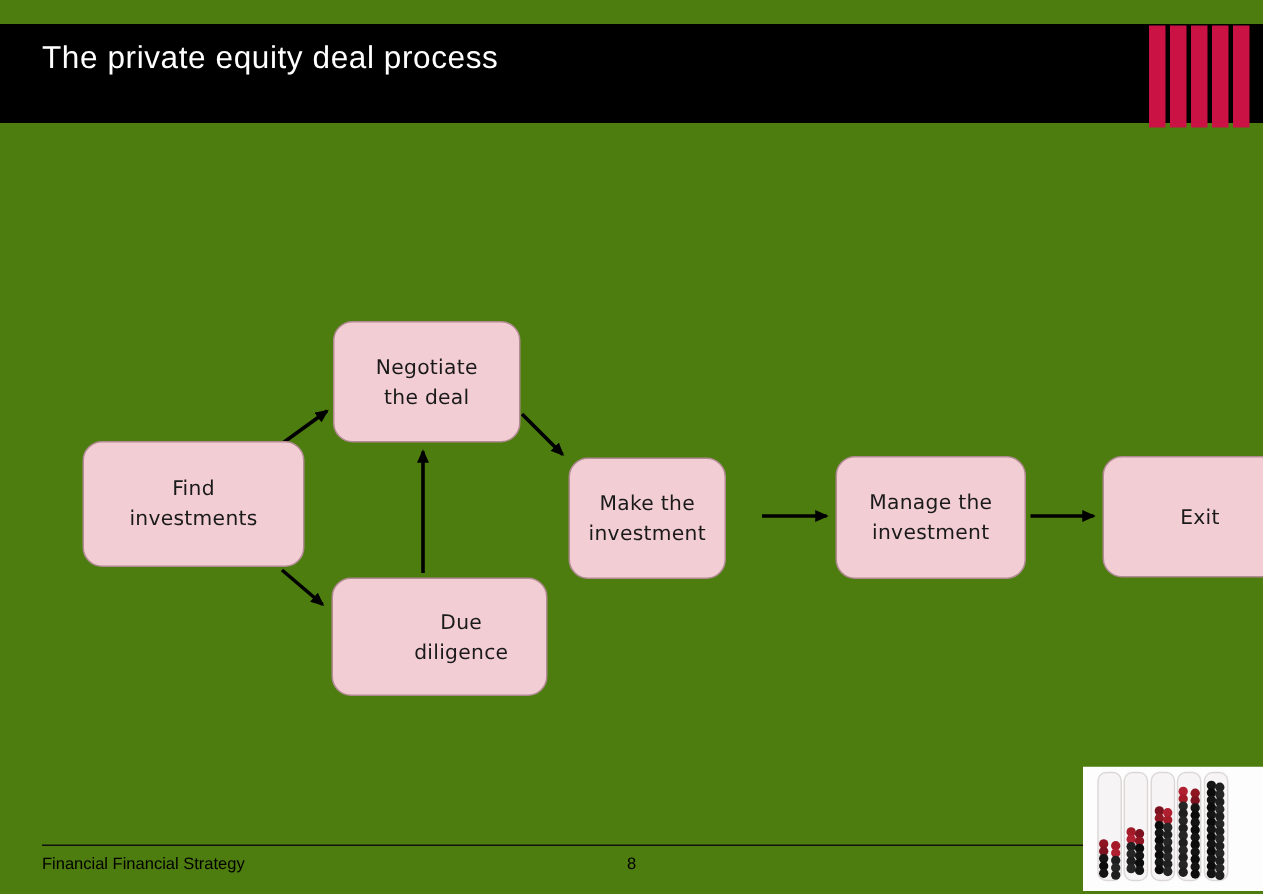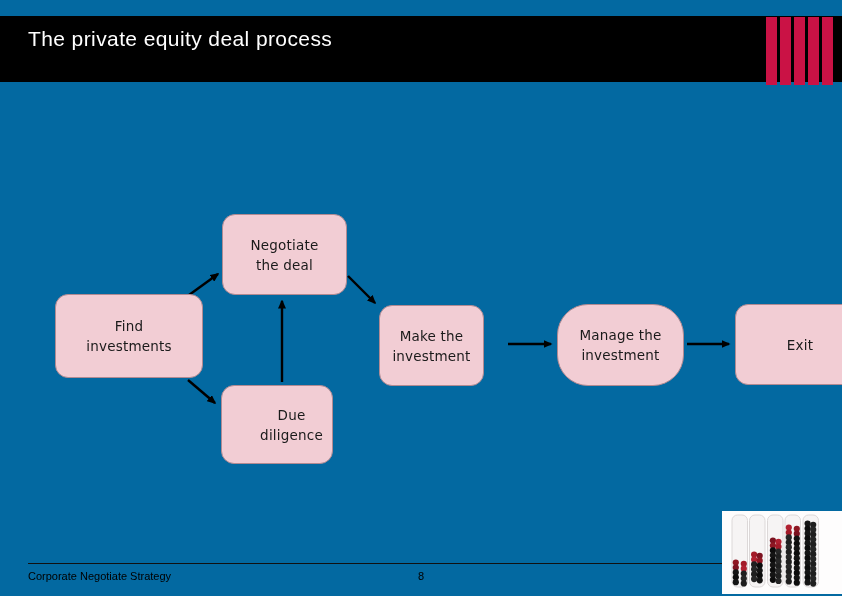--- a/index.html
+++ b/index.html
@@ -1,19 +1,19 @@
 <!DOCTYPE html>
 <html style="--header-bg: #000000; --title-color: #FFFFFF; --logo-bar-color: #CA1245; --box-fill: #F2CDD4; --box-border: #B18A92; --box-text: #1A1A1A; --arrow-color: #000000;"><head>
 <meta charset="utf-8">
 <style>
   html,body{margin:0;padding:0;background:#fff;}
   .slide{
     position:relative;
     width:842px;height:596px;
-    background:#0369a1;
+    background:#4d7c0f;
     overflow:hidden;
     font-family:"Liberation Sans", sans-serif;
   }
   
   .header-bar{
     position:absolute;left:0;top:16px;width:842px;height:66px;
     background:var(--header-bg,#000);
     box-sizing:border-box;
   }
   .slide-title{
@@ -40,23 +40,23 @@
     border-radius:13px;
     display:flex;align-items:center;justify-content:center;
     text-align:center;
     color:var(--box-text,#1A1A1A);
     font-family:"DejaVu Sans", sans-serif;
     font-size:13.5px;line-height:20px;letter-spacing:.2px;
     white-space:pre-line;
   }
   .node-negotiate{left:183px;top:214px;width:125px;height:81px;}
   .node-find{left:16px;top:294px;width:148px;height:84px;}
-  .node-due{left:182px;top:385px;width:112px;height:79px;padding-left:29px;}
+  .node-due{left:182px;top:385px;width:144px;height:79px;padding-left:29px;}
   .node-make{left:340px;top:305px;width:105px;height:81px;}
-  .node-manage{left:518px;top:304px;width:127px;height:82px;border-radius:31px;}
+  .node-manage{left:518px;top:304px;width:127px;height:82px;}
   .node-exit{left:696px;top:304px;width:130px;height:81px;}
   
   .footer-divider{
     position:absolute;left:28px;top:563px;width:705px;height:0;
     border-top:1.5px solid #111;
   }
   .footer-text{
     position:absolute;left:28px;top:570px;
     font-size:11px;color:#000;
   }
@@ -104,21 +104,21 @@
     <div class="node node-due">Due
 diligence</div>
     <div class="node node-make">Make the
 investment</div>
     <div class="node node-manage">Manage the
 investment</div>
     <div class="node node-exit">Exit</div>
   </div>
 
   <div class="footer-divider"></div>
-  <div class="footer-text">Corporate Negotiate Strategy</div>
+  <div class="footer-text">Financial Financial Strategy</div>
   <div class="page-number">8</div>
 
   <svg class="berry-image" width="120" height="83" viewBox="0 0 120 83">
     <rect x="0" y="0" width="120" height="83" fill="#fefdfd"></rect>
     <g id="tubes">
         <rect x="10" y="4" width="15.5" height="72" rx="5.5" fill="#f6f4f4" stroke="#dcd8d8"></rect>
         <rect x="27.5" y="4" width="15.5" height="72" rx="5.5" fill="#f6f4f4" stroke="#dcd8d8"></rect>
         <rect x="45.5" y="4" width="15.5" height="72" rx="5.5" fill="#f6f4f4" stroke="#dcd8d8"></rect>
         <rect x="63" y="4" width="15.5" height="72" rx="5.5" fill="#f6f4f4" stroke="#dcd8d8"></rect>
         <rect x="81" y="4" width="15.5" height="72" rx="5.5" fill="#f6f4f4" stroke="#dcd8d8"></rect>

